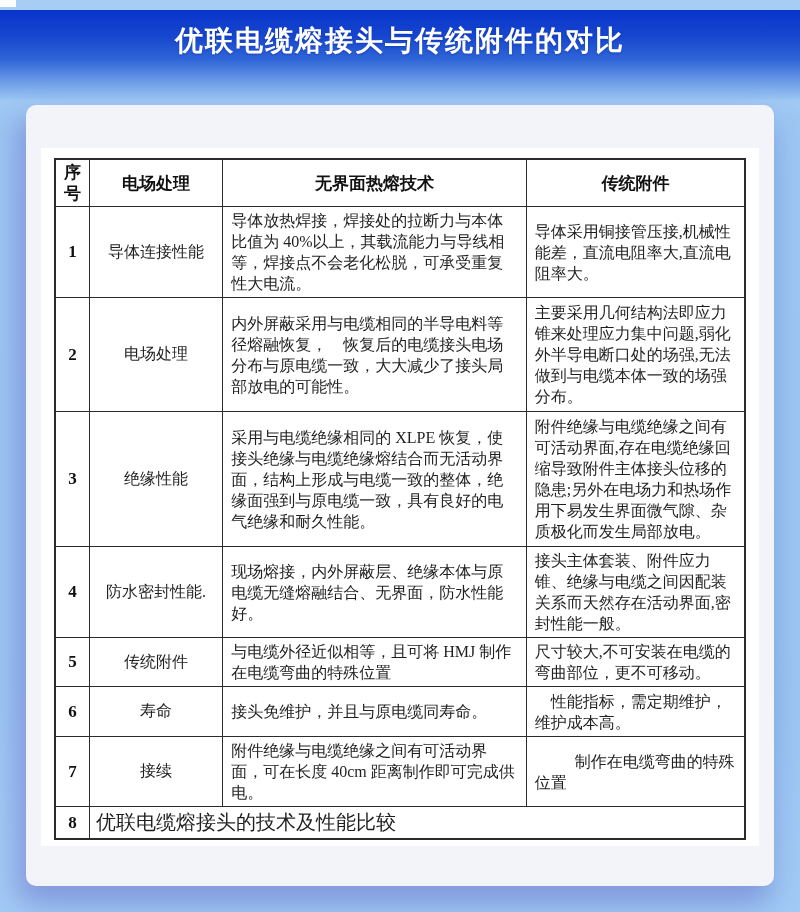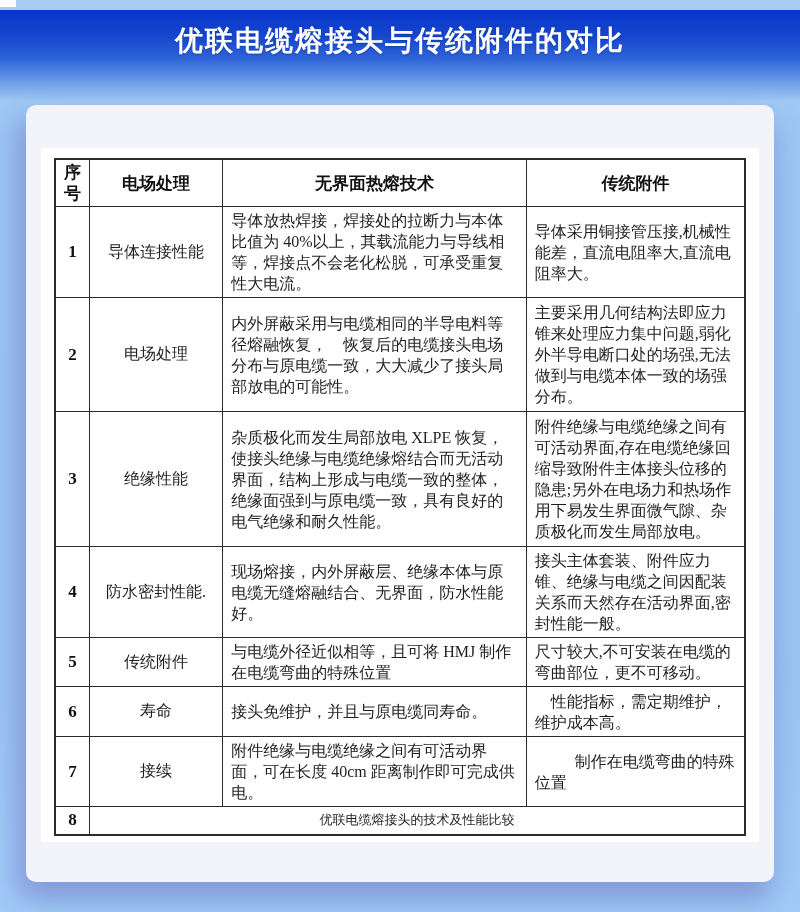--- a/index.html
+++ b/index.html
@@ -81,22 +81,22 @@
     font-size: 16px;
     padding: 2px 4px;
   }
   td.text {
     font-size: 16px;
     line-height: 21px;
     text-align: left;
     padding: 3px 8px;
   }
   td.merged {
-    text-align: center;
-    font-size: 13px;
+    text-align: left;
+    font-size: 20px;
     padding: 2px 6px;
   }
   tr.hdr   { height: 44px; }
   tr.r1    { height: 86px; }
   tr.r2    { height: 114px; }
   tr.r3    { height: 135px; }
   tr.r4    { height: 89px; }
   tr.r5    { height: 47px; }
   tr.r6    { height: 50px; }
   tr.r7    { height: 66px; }
@@ -139,21 +139,21 @@
         </tr>
         <tr class="r2">
           <td class="num">2</td>
           <td class="indicator">电场处理</td>
           <td class="text">内外屏蔽采用与电缆相同的半导电料等径熔融恢复，　恢复后的电缆接头电场分布与原电缆一致，大大减少了接头局部放电的可能性。</td>
           <td class="text">主要采用几何结构法即应力锥来处理应力集中问题,弱化外半导电断口处的场强,无法做到与电缆本体一致的场强分布。</td>
         </tr>
         <tr class="r3">
           <td class="num">3</td>
           <td class="indicator">绝缘性能</td>
-          <td class="text">杂质极化而发生局部放电 XLPE 恢复，使接头绝缘与电缆绝缘熔结合而无活动界面，结构上形成与电缆一致的整体，绝缘面强到与原电缆一致，具有良好的电气绝缘和耐久性能。</td>
+          <td class="text">采用与电缆绝缘相同的 XLPE 恢复，使接头绝缘与电缆绝缘熔结合而无活动界面，结构上形成与电缆一致的整体，绝缘面强到与原电缆一致，具有良好的电气绝缘和耐久性能。</td>
           <td class="text">附件绝缘与电缆绝缘之间有可活动界面,存在电缆绝缘回缩导致附件主体接头位移的隐患;另外在电场力和热场作用下易发生界面微气隙、杂质极化而发生局部放电。</td>
         </tr>
         <tr class="r4">
           <td class="num">4</td>
           <td class="indicator">防水密封性能.</td>
           <td class="text">现场熔接，内外屏蔽层、绝缘本体与原电缆无缝熔融结合、无界面，防水性能好。</td>
           <td class="text">接头主体套装、附件应力锥、绝缘与电缆之间因配装关系而天然存在活动界面,密封性能一般。</td>
         </tr>
         <tr class="r5">
           <td class="num">5</td>

